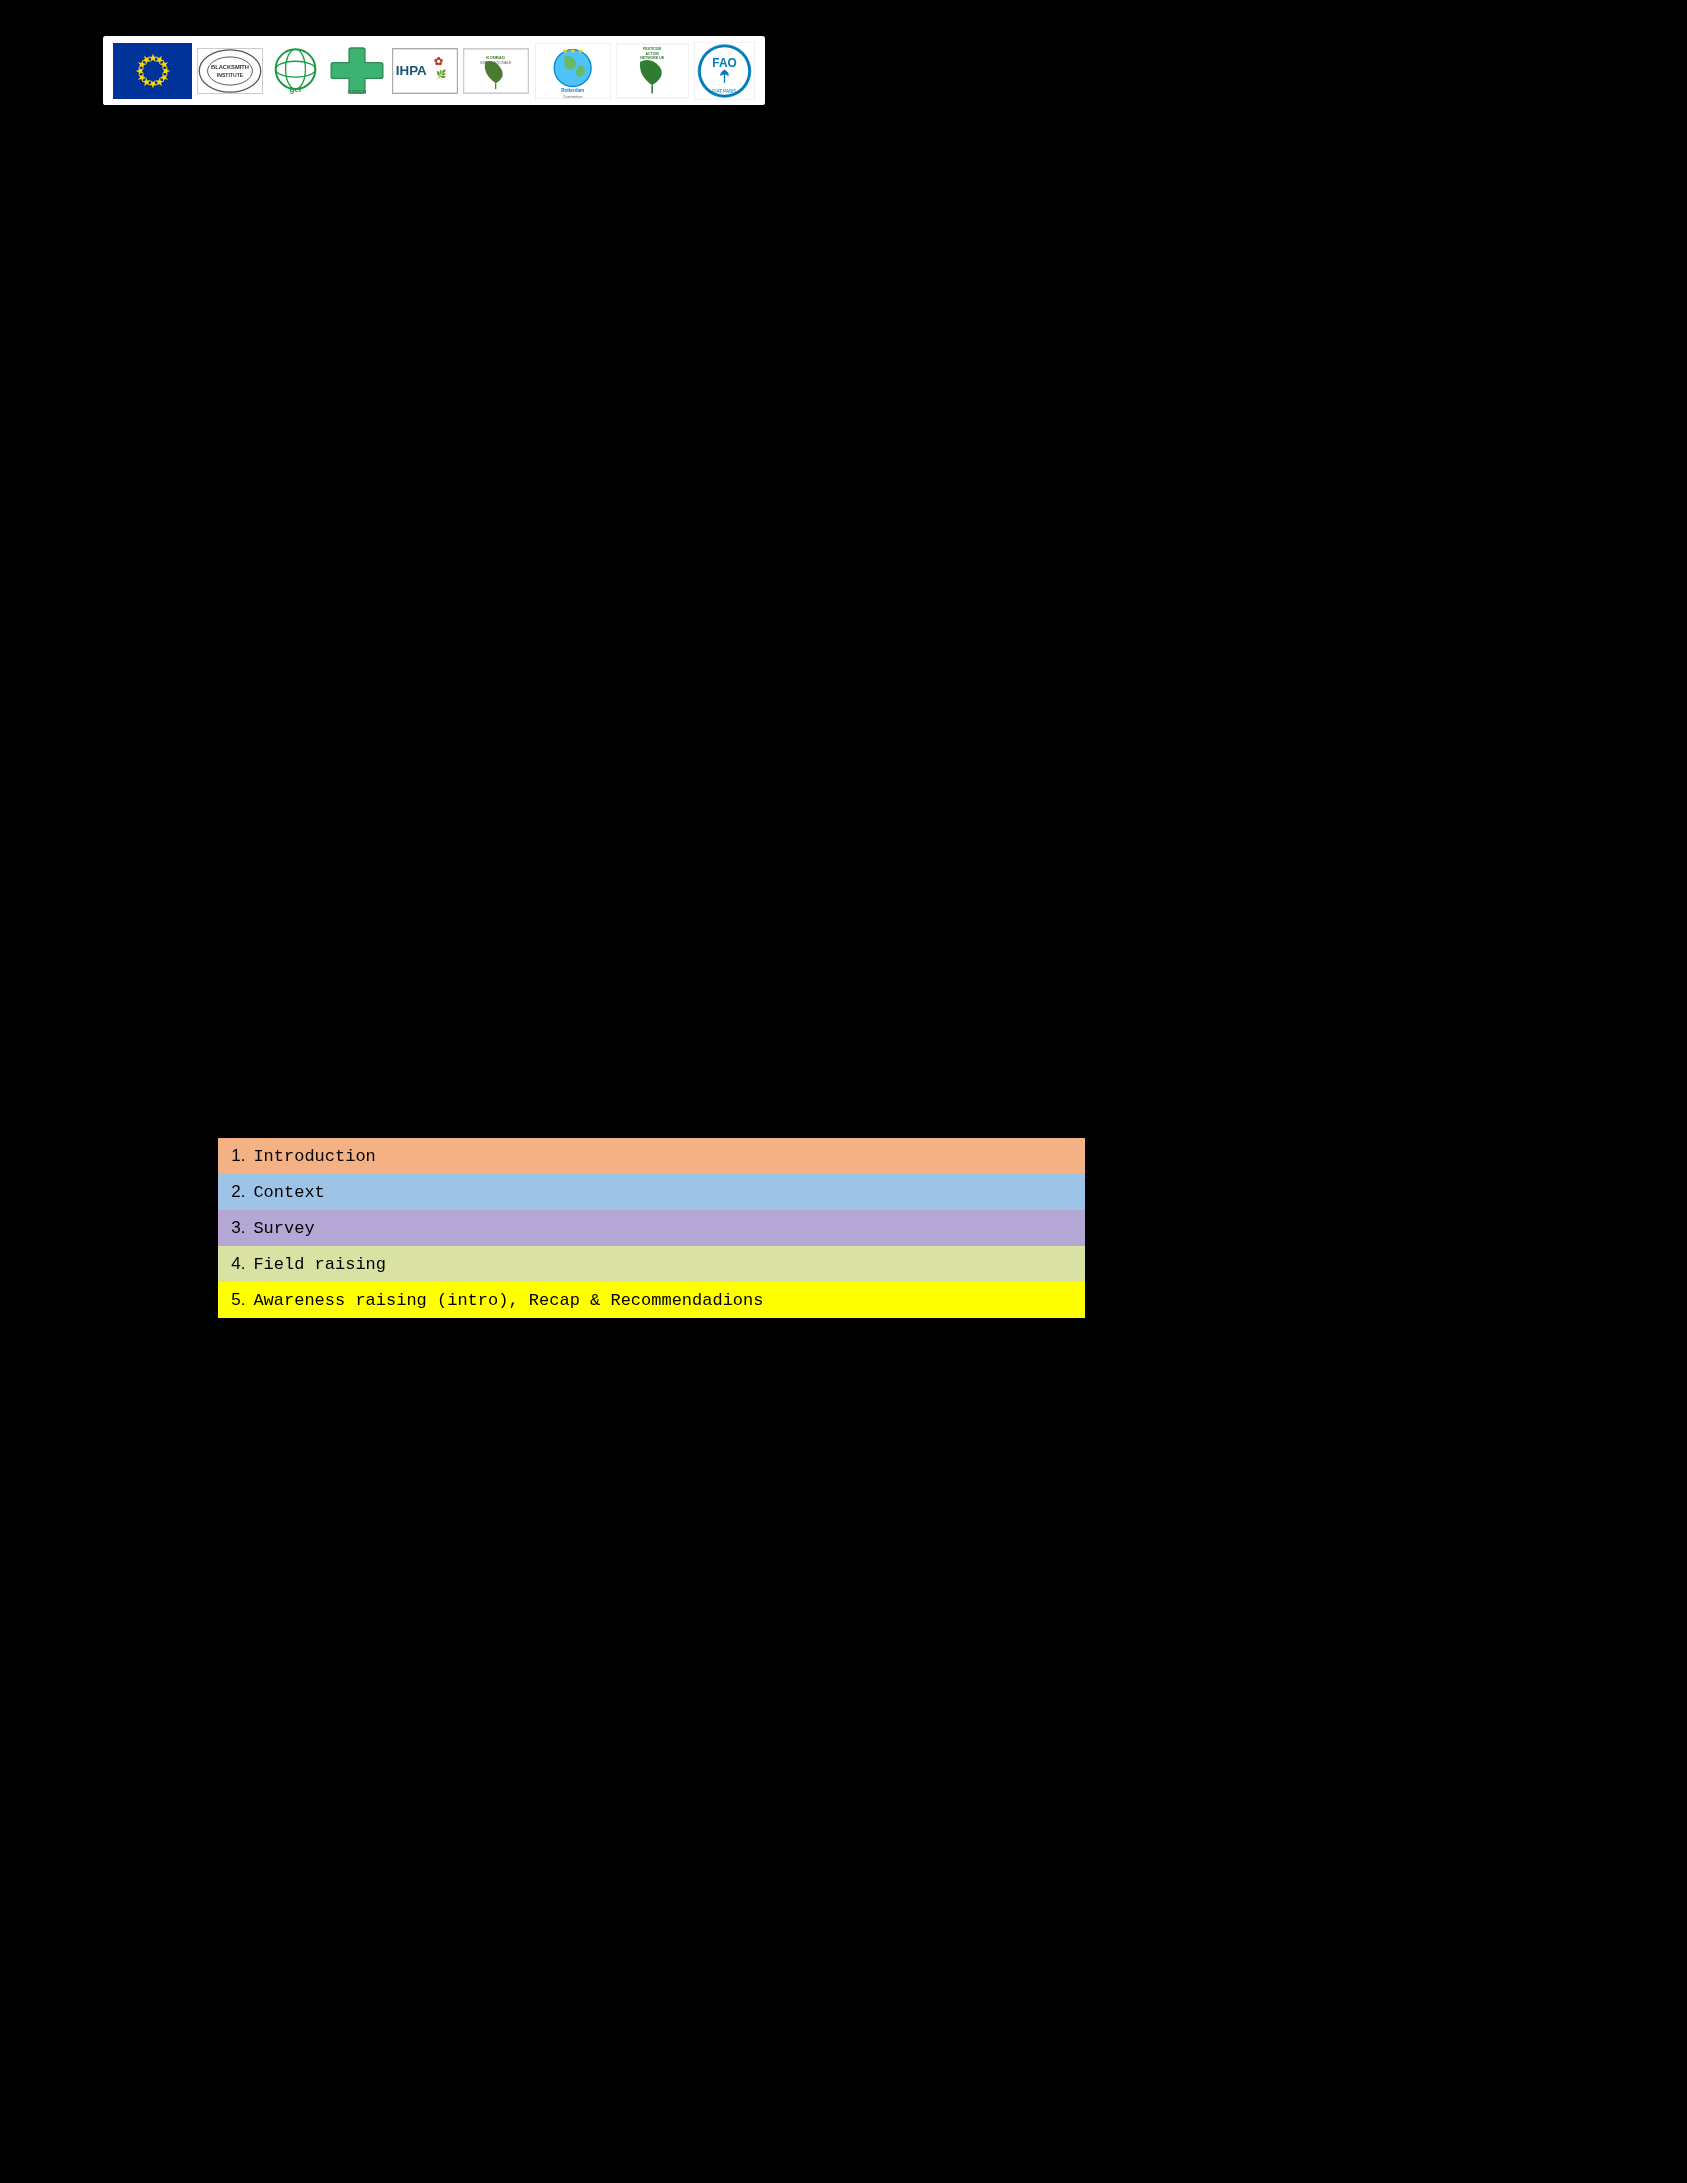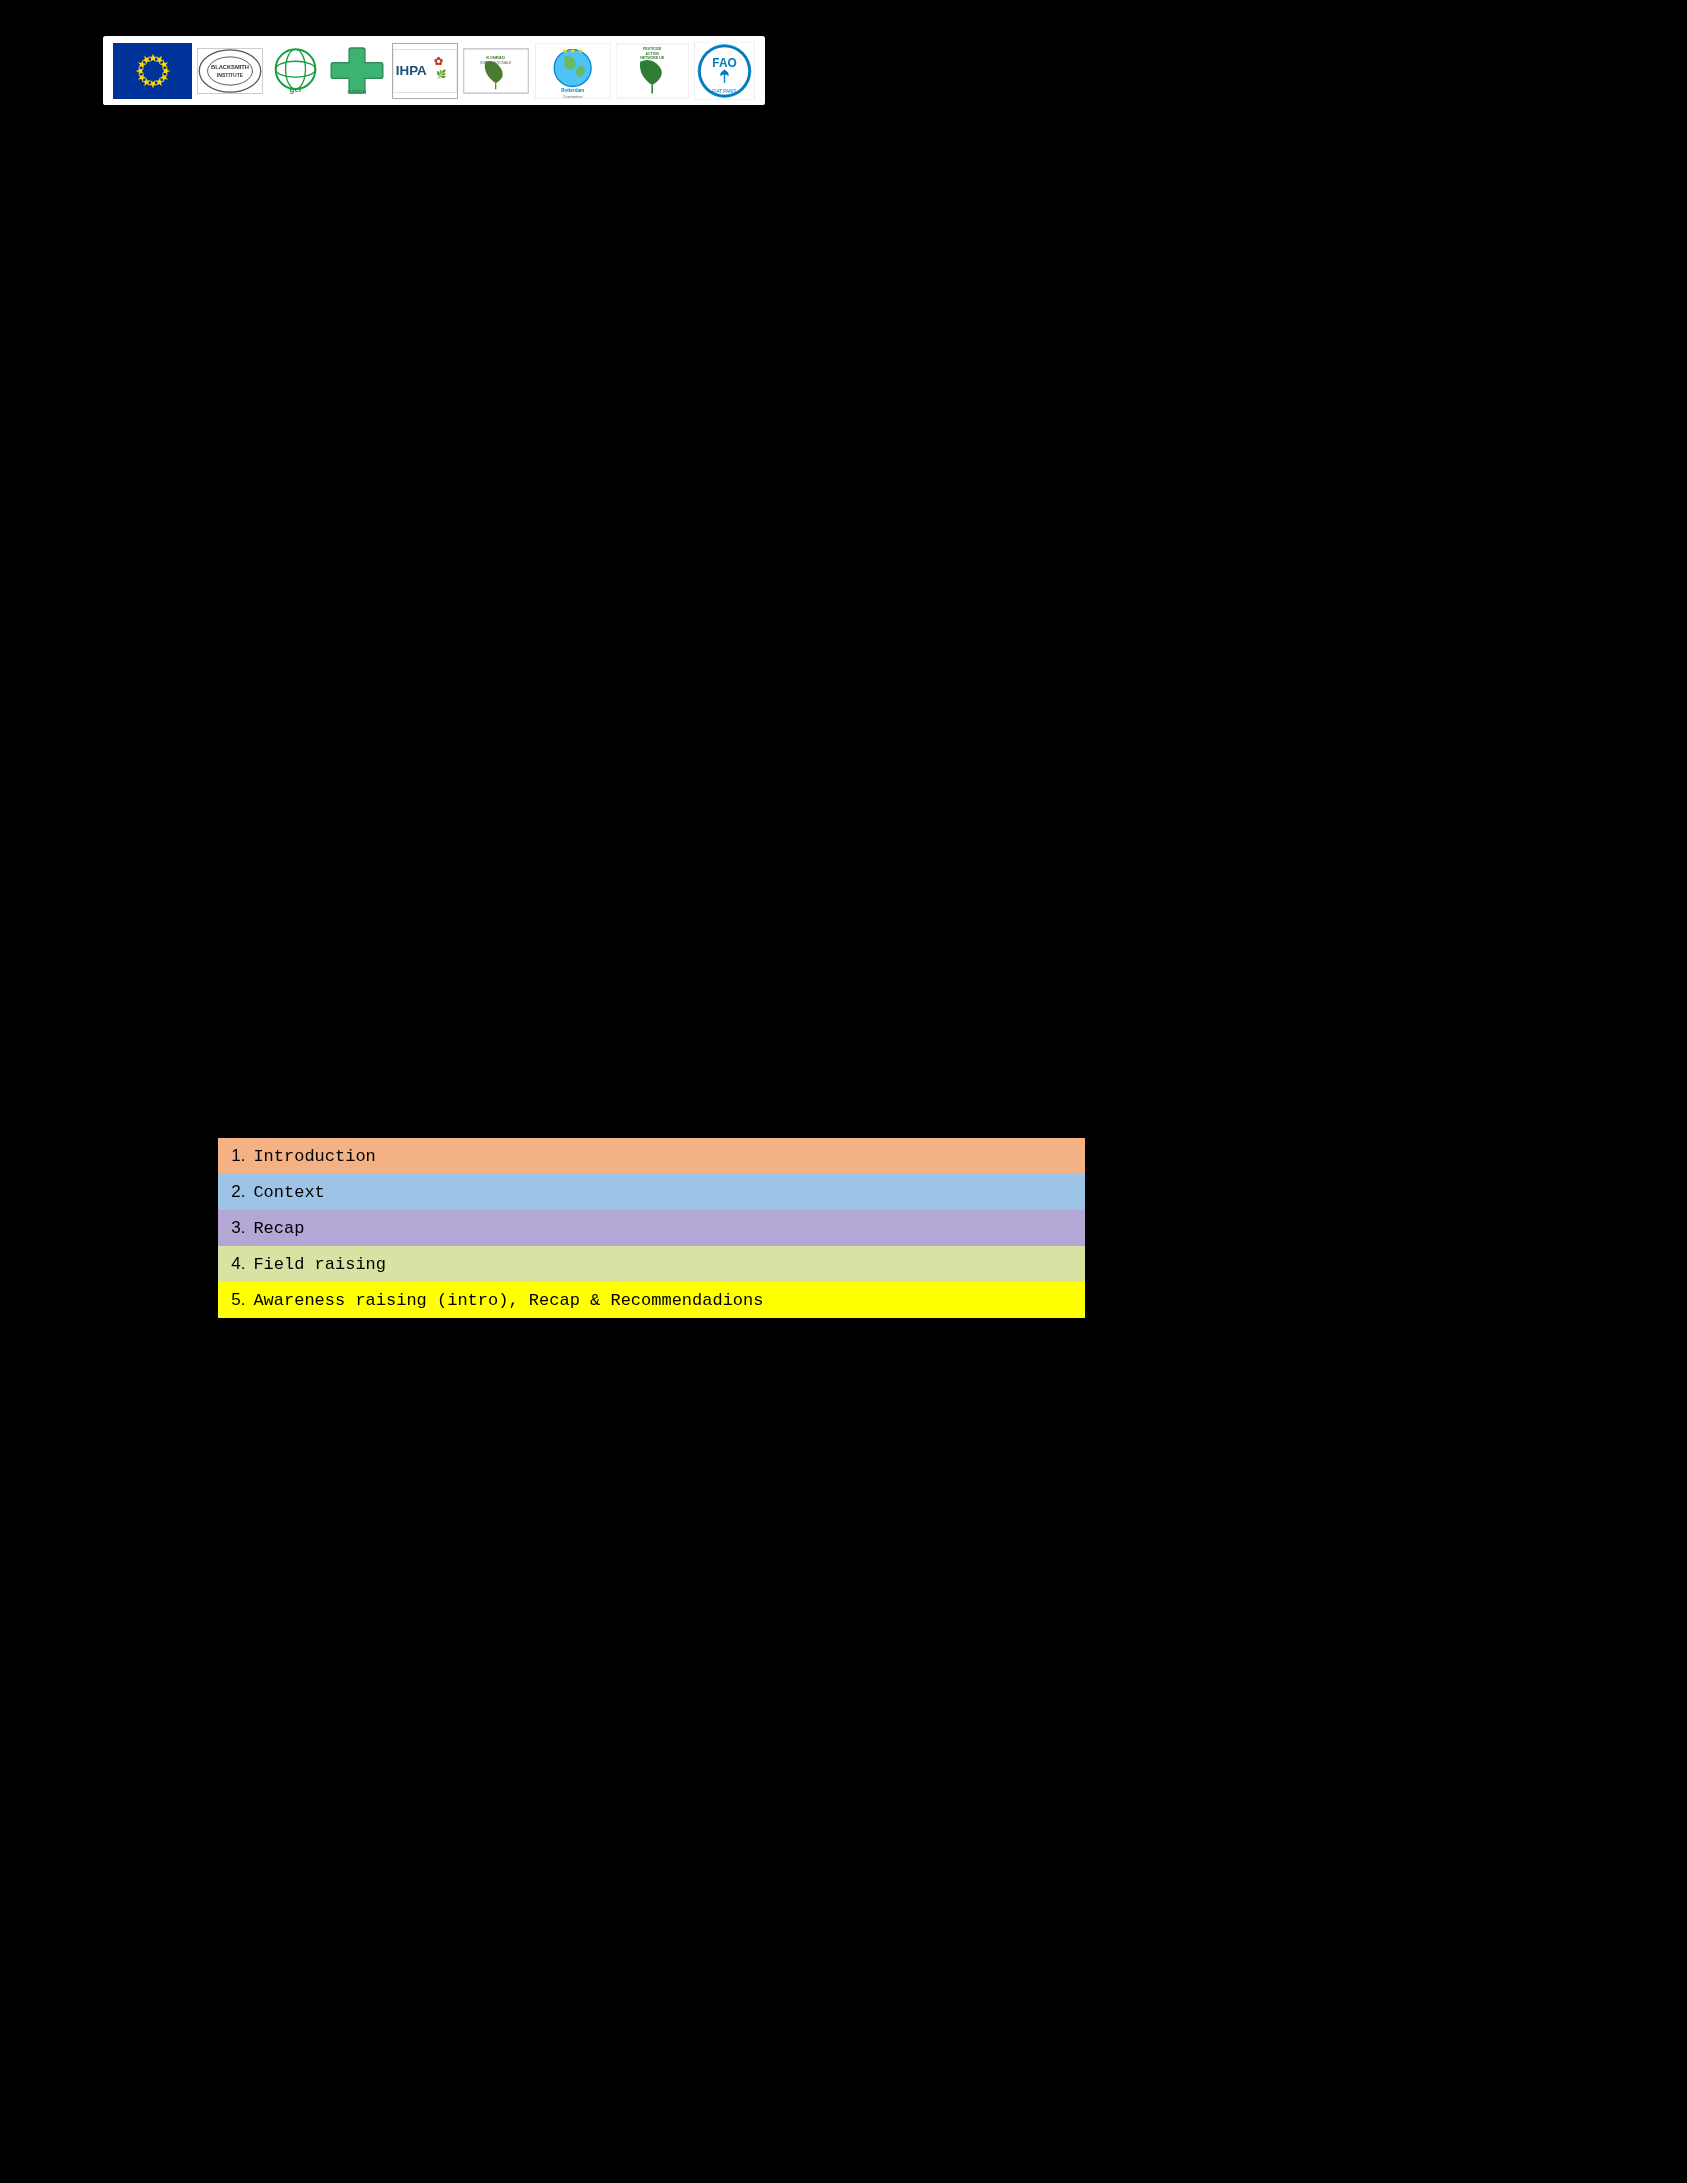--- a/index.html
+++ b/index.html
@@ -65,21 +65,21 @@
       justify-content: center;
       font-size: 7.3px;
       color: #333;
       text-align: center;
       font-weight: bold;
     }
 
     
     .ihpa-logo {
       width: 66px;
-      height: 56px;
+      height: 46px;
       background: #fff;
       border: 0.7px solid #aaa;
       display: flex;
       align-items: center;
       justify-content: center;
       font-size: 9.3px;
       font-weight: bold;
       color: #1a5276;
     }
 
@@ -287,21 +287,21 @@
     <span class="agenda-text">Introduction</span>
   </div>
 
   <div class="agenda-item agenda-item-2">
     <span class="agenda-number">2.</span>
     <span class="agenda-text">Context</span>
   </div>
 
   <div class="agenda-item agenda-item-3">
     <span class="agenda-number">3.</span>
-    <span class="agenda-text">Recap</span>
+    <span class="agenda-text">Survey</span>
   </div>
 
   <div class="agenda-item agenda-item-4">
     <span class="agenda-number">4.</span>
     <span class="agenda-text">Field raising</span>
   </div>
 
   <div class="agenda-item agenda-item-5">
     <span class="agenda-number">5.</span>
     <span class="agenda-text">Awareness raising (intro), Recap &amp; Recommendadions</span>

